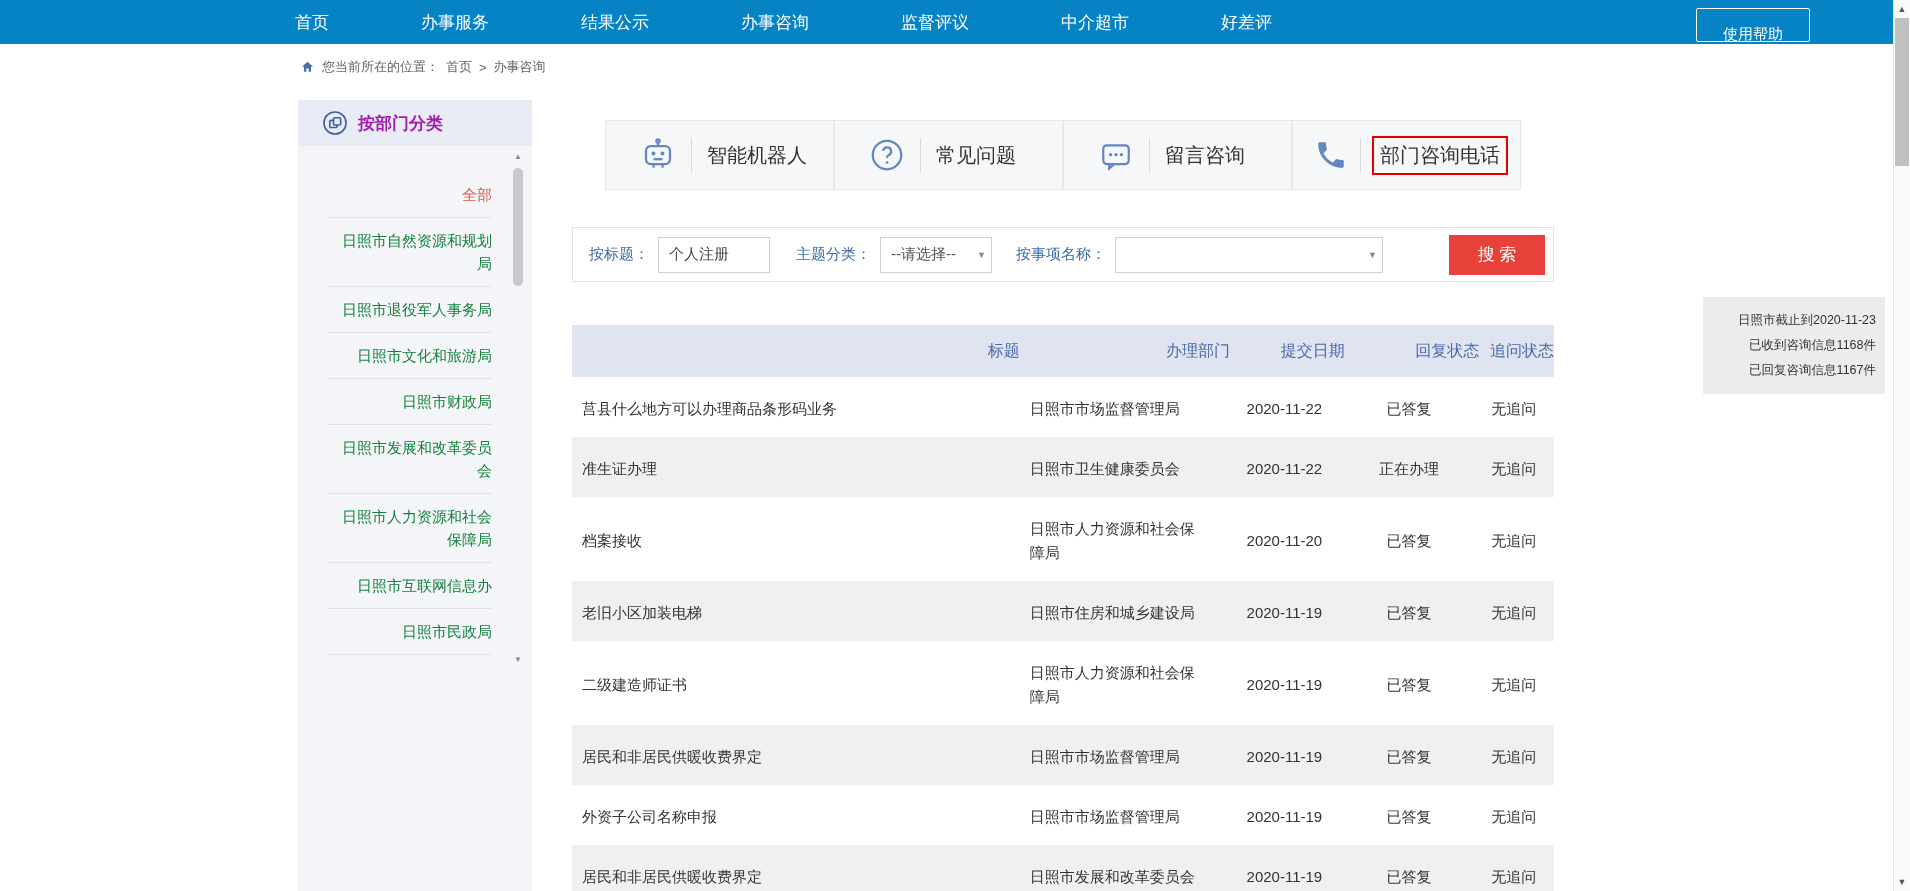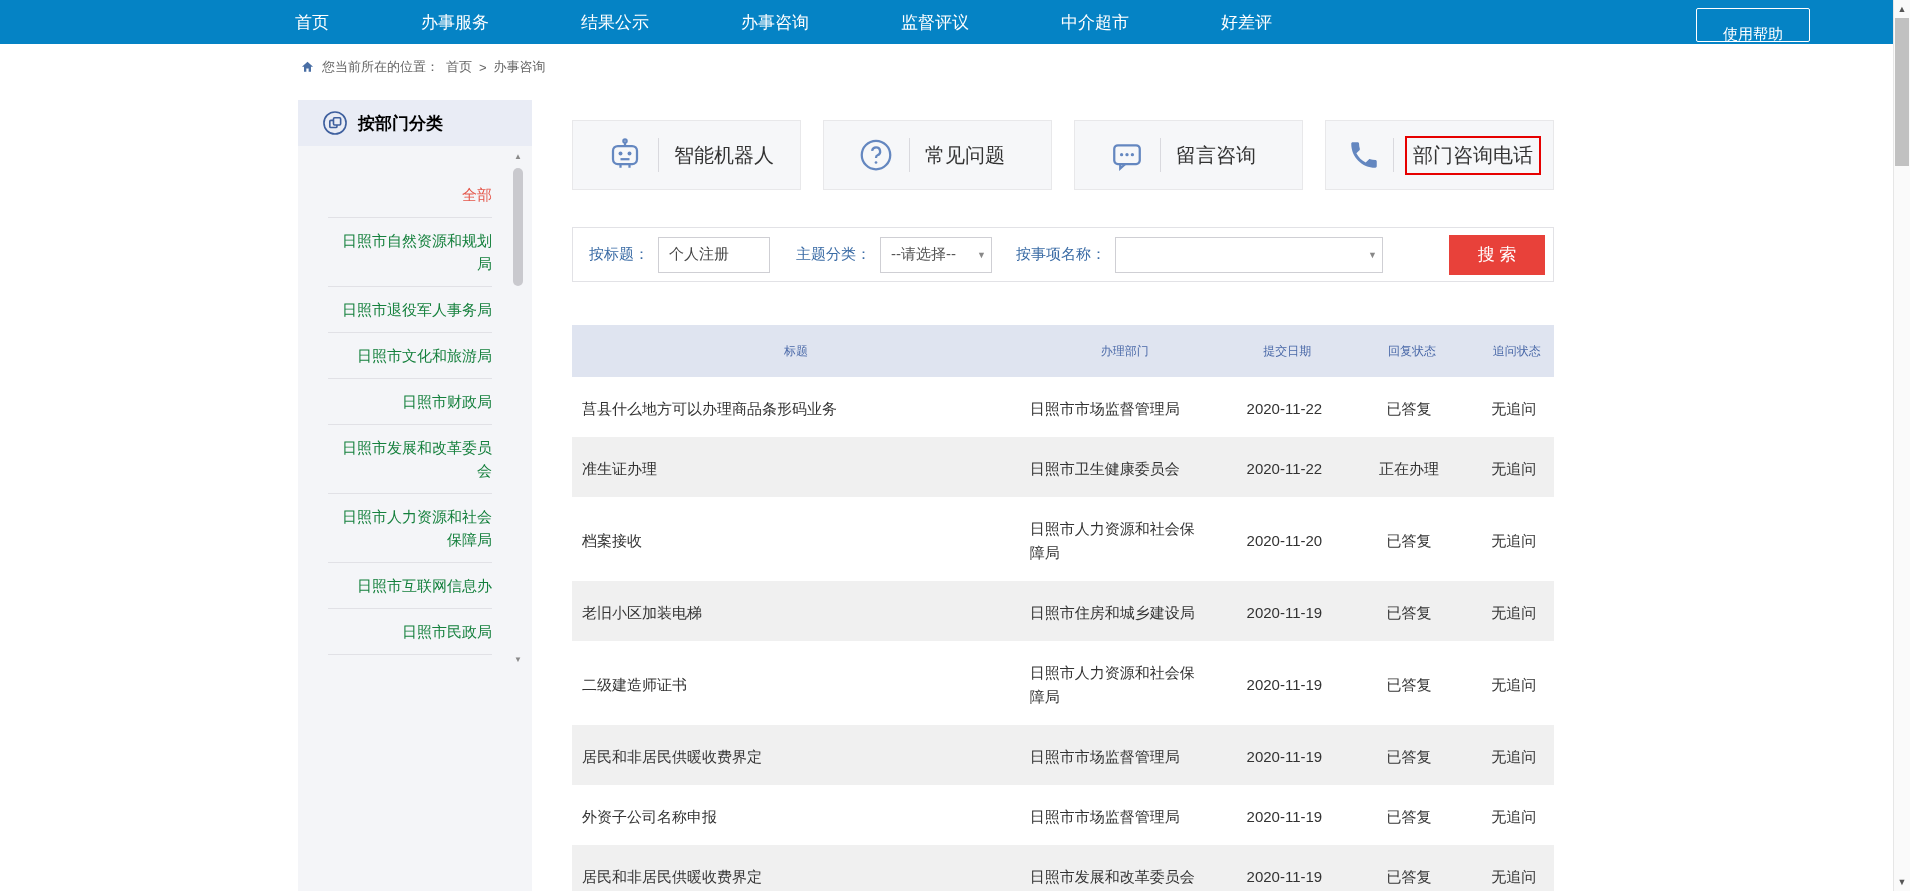--- a/index.html
+++ b/index.html
@@ -17,34 +17,34 @@
 
   
   .breadcrumb { position:absolute; left:300px; top:58px; display:flex; align-items:center;
     gap:7px; font-size:13px; color:#666; }
   .breadcrumb .crumb-link { cursor:pointer; }
   .home-ico { width:15px; height:14px; display:inline-block; }
 
   
   .sidebar { position:absolute; left:298px; top:100px; width:234px; height:791px; background:#f4f5f8; }
   .sidebar-header { height:46px; background:#e9ecf5; display:flex; align-items:center;
-    padding-left:24px; gap:10px; font-size:17px; font-weight:bold; color:#000000; }
+    padding-left:24px; gap:10px; font-size:17px; font-weight:bold; color:#a21caf; }
   .dept-list { list-style:none; margin:26px 40px 0 30px;text-align:right; }
   .dept-list li { padding:11px 0; border-bottom:1px solid #e1e1e6; font-size:15px; color:#15803d;
     line-height:23px; cursor:pointer; }
   .dept-list li.active { color:#e4564a; }
   .side-scroll { position:absolute; right:7px; top:52px; width:14px; height:512px; }
   .side-scroll .arr { position:absolute; left:0; width:14px; font-size:8px; color:#8a8a8a; text-align:center; }
   .side-scroll .arr.up { top:0; } .side-scroll .arr.down { bottom:0; }
   .side-scroll .thumb { position:absolute; left:2px; top:16px; width:10px; height:118px;
     background:#c9c9ce; border-radius:5px; }
 
   
   .main { position:absolute; left:572px; top:120px; width:982px; }
-  .tab-cards { display:flex; justify-content:space-between; height:75px; }
+  .tab-cards { display:flex; justify-content:center; height:75px; }
   .tab-card { width:229px; height:70px; background:#f6f7f9; border:1px solid #e8e8ea;
     display:flex; align-items:center; padding-left:34px; gap:15px; cursor:pointer; }
   .tab-card.tight { padding-left:20px; gap:11px; }
   .card-icon { width:36px; height:36px; flex:0 0 36px; display:flex; align-items:center; justify-content:center; }
   .card-divider { width:1px; height:34px; background:#d9d9de; flex:0 0 1px; }
   .card-label { font-size:20px; color:#333; white-space:nowrap; }
   .card-label.hl { border:2px solid #e60000; padding:4px 6px; }
 
   
   .search-bar { margin-top:32px; height:55px; border:1px solid #e2e2e6; display:flex;
@@ -55,21 +55,21 @@
   .sel { height:36px; border:1px solid #cfcfd4; background:#fff; display:flex; align-items:center;
     justify-content:space-between; padding:0 5px 0 10px; color:#555; cursor:pointer; }
   .sel .caret { font-size:9px; color:#888; }
   .sel.topic { width:112px; margin-right:24px; }
   .sel.item  { width:268px; }
   .search-btn { margin-left:auto; width:96px; height:40px; background:#e8413a; border:none;
     color:#fff; font-size:17px; font-family:inherit; cursor:pointer; }
 
   
   .consult-table { margin-top:43px; width:100%; border-collapse:collapse; font-size:15px; color:#333; }
-  .consult-table th { height:52px; background:#dfe4f0; color:#4a69a8; font-weight:normal; font-size:12px; }
+  .consult-table th { height:52px; background:#dfe4f0; color:#4a69a8; font-weight:normal; font-size:16px;text-align:right; }
   .consult-table td { padding:20px 6px 16px 0; line-height:24px; text-align:center; }
   .consult-table td.c-title { text-align:left; padding-left:10px; }
   .consult-table td.c-dept  { text-align:left; padding-left:10px; padding-right:30px; }
   .consult-table tr.alt { background:#f0f0f0; }
   .title-link { cursor:pointer; }
 
   
   .stat-box { position:absolute; left:1703px; top:297px; width:182px; background:#ececee;
     padding:11px 9px; font-size:12.5px; line-height:25px; color:#333; text-align:right; }
 
@@ -279,20 +279,25 @@
             <td class="c-title"><span class="title-link">居民和非居民供暖收费界定</span></td>
             <td class="c-dept">日照市发展和改革委员会</td>
             <td>2020-11-19</td>
             <td>已答复</td>
             <td>无追问</td>
           </tr>
         </tbody>
     </table>
   </main>
 
+  <div class="stat-box" id="stat-box">
+      <div>日照市截止到2020-11-23</div>
+      <div>已收到咨询信息1168件</div>
+      <div>已回复咨询信息1167件</div>
+    </div>
 
   <div class="page-scroll">
     <div class="arr up">▲</div>
     <div class="thumb"></div>
     <div class="arr down">▼</div>
   </div>
 
 </div>
 
 </body></html>

